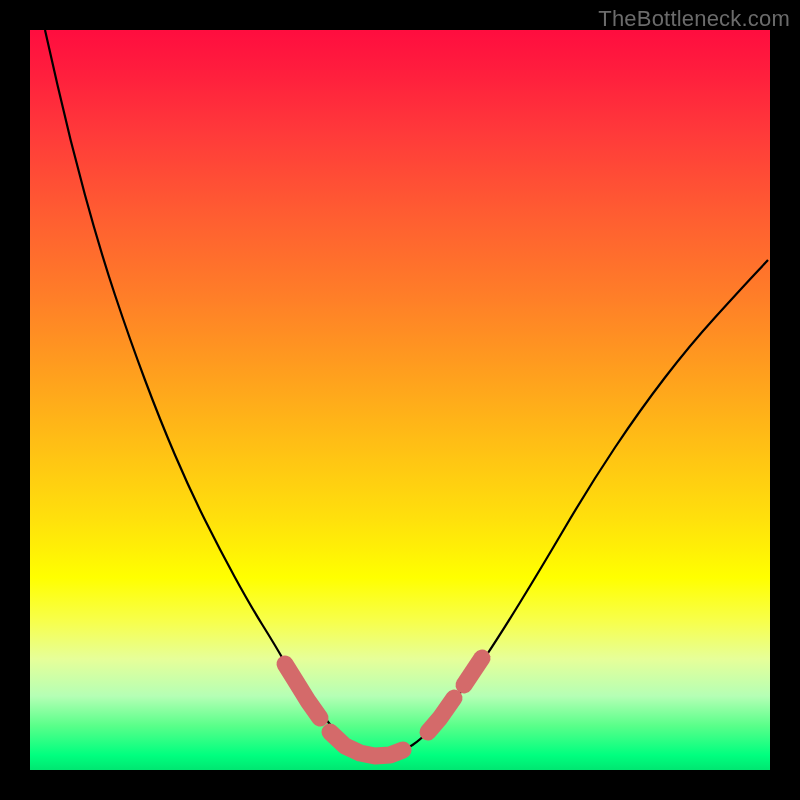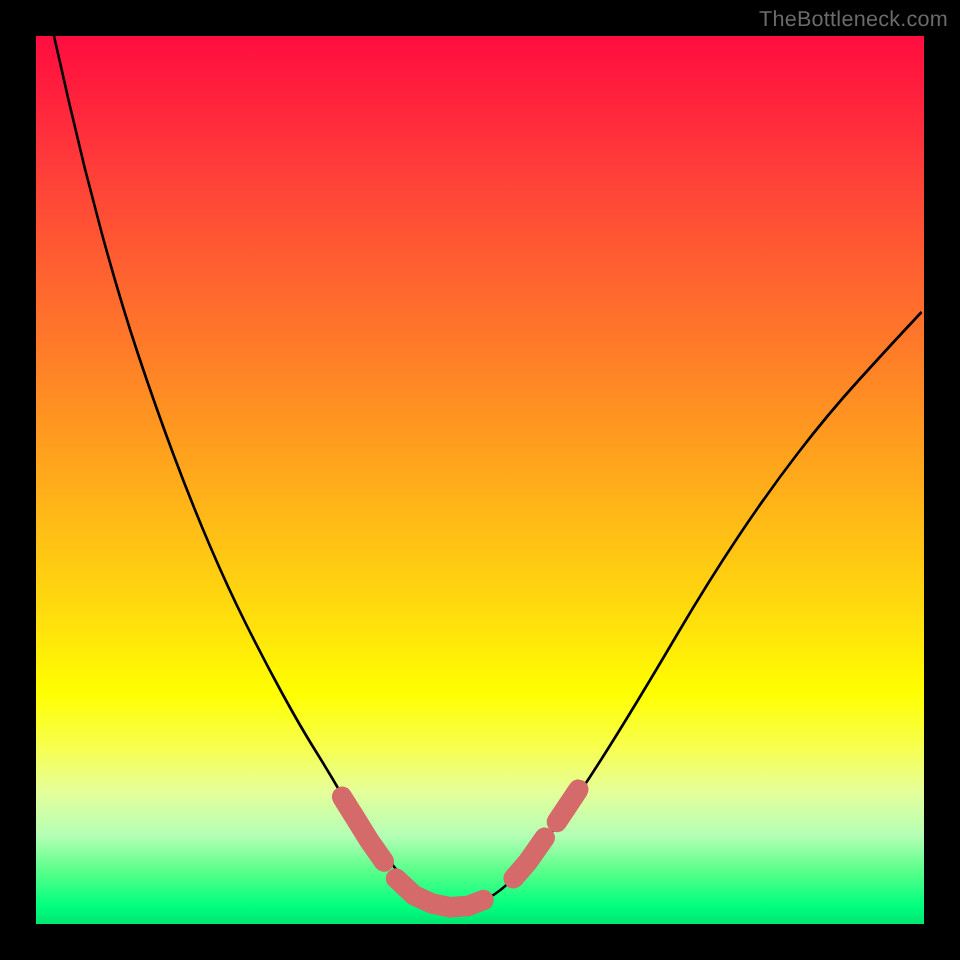--- a/index.html
+++ b/index.html
@@ -43,21 +43,21 @@
       #5aff8a 94%,
       #00ff7f 98%,
       #00e671 100%
     );
   }
   .watermark {
     position: absolute;
     top: 6px;
     right: 10px;
     color: #6b6b6b;
-    font-size: 18px;
+    font-size: 22px;
     letter-spacing: 0.2px;
     user-select: none;
   }
   svg.curve-layer {
     position: absolute;
     left: 0;
     top: 0;
     width: 740px;
     height: 740px;
     overflow: visible;

